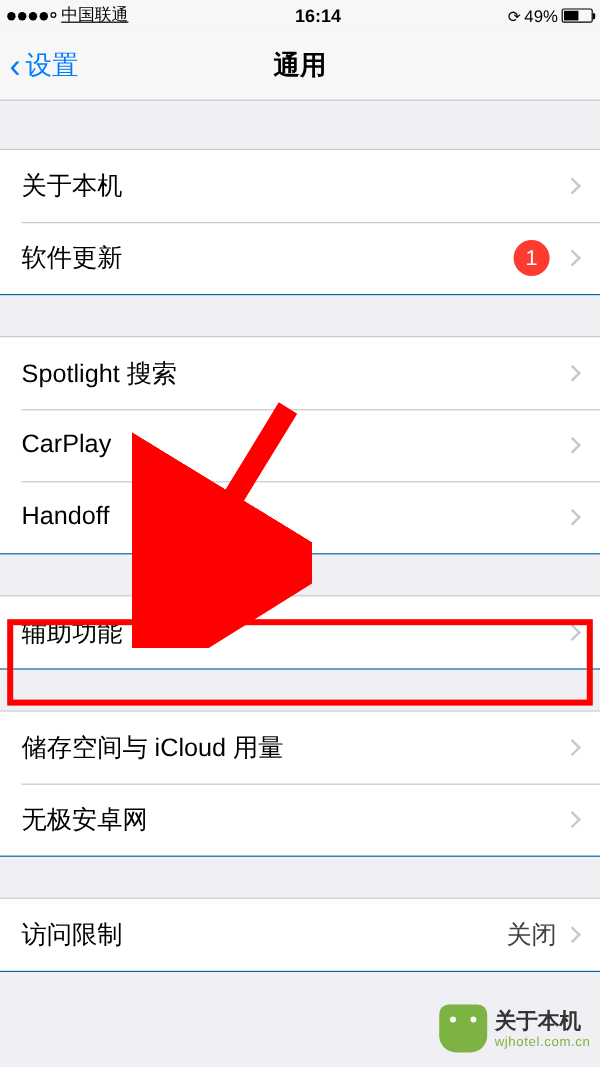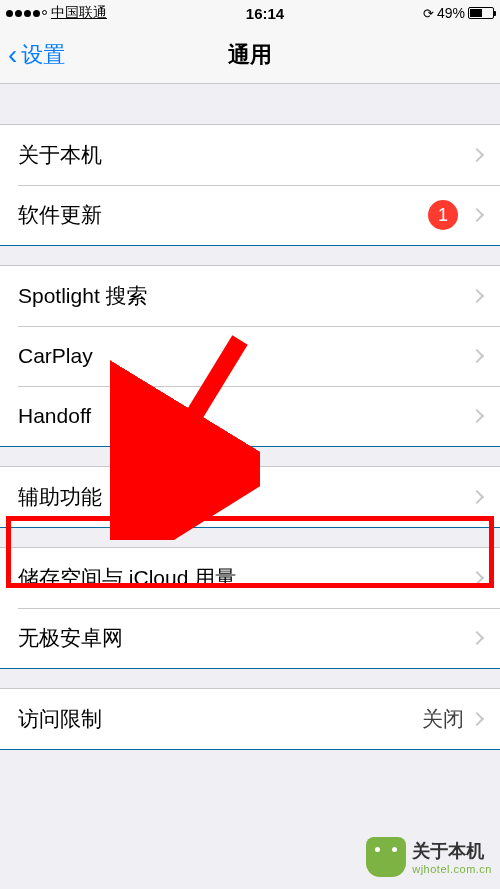--- a/index.html
+++ b/index.html
@@ -54,21 +54,21 @@
     .nav-title {
       position: absolute;
       left: 50%;
       transform: translateX(-50%);
       font-size: 22px;
       font-weight: 600;
       color: #000;
     }
 
     .group { margin-top: 40px; background: #fff; border-top: 1px solid #c8c7cc; border-bottom: 1px solid #0369a1; }
-    .group.tight { margin-top: 19px; }
+    .group.tight { margin-top: 34px; }
     .row {
       height: 60px;
       display: flex;
       align-items: center;
       padding: 0 18px;
       font-size: 21px;
       color: #000;
       position: relative;
     }
     .row + .row::before {

